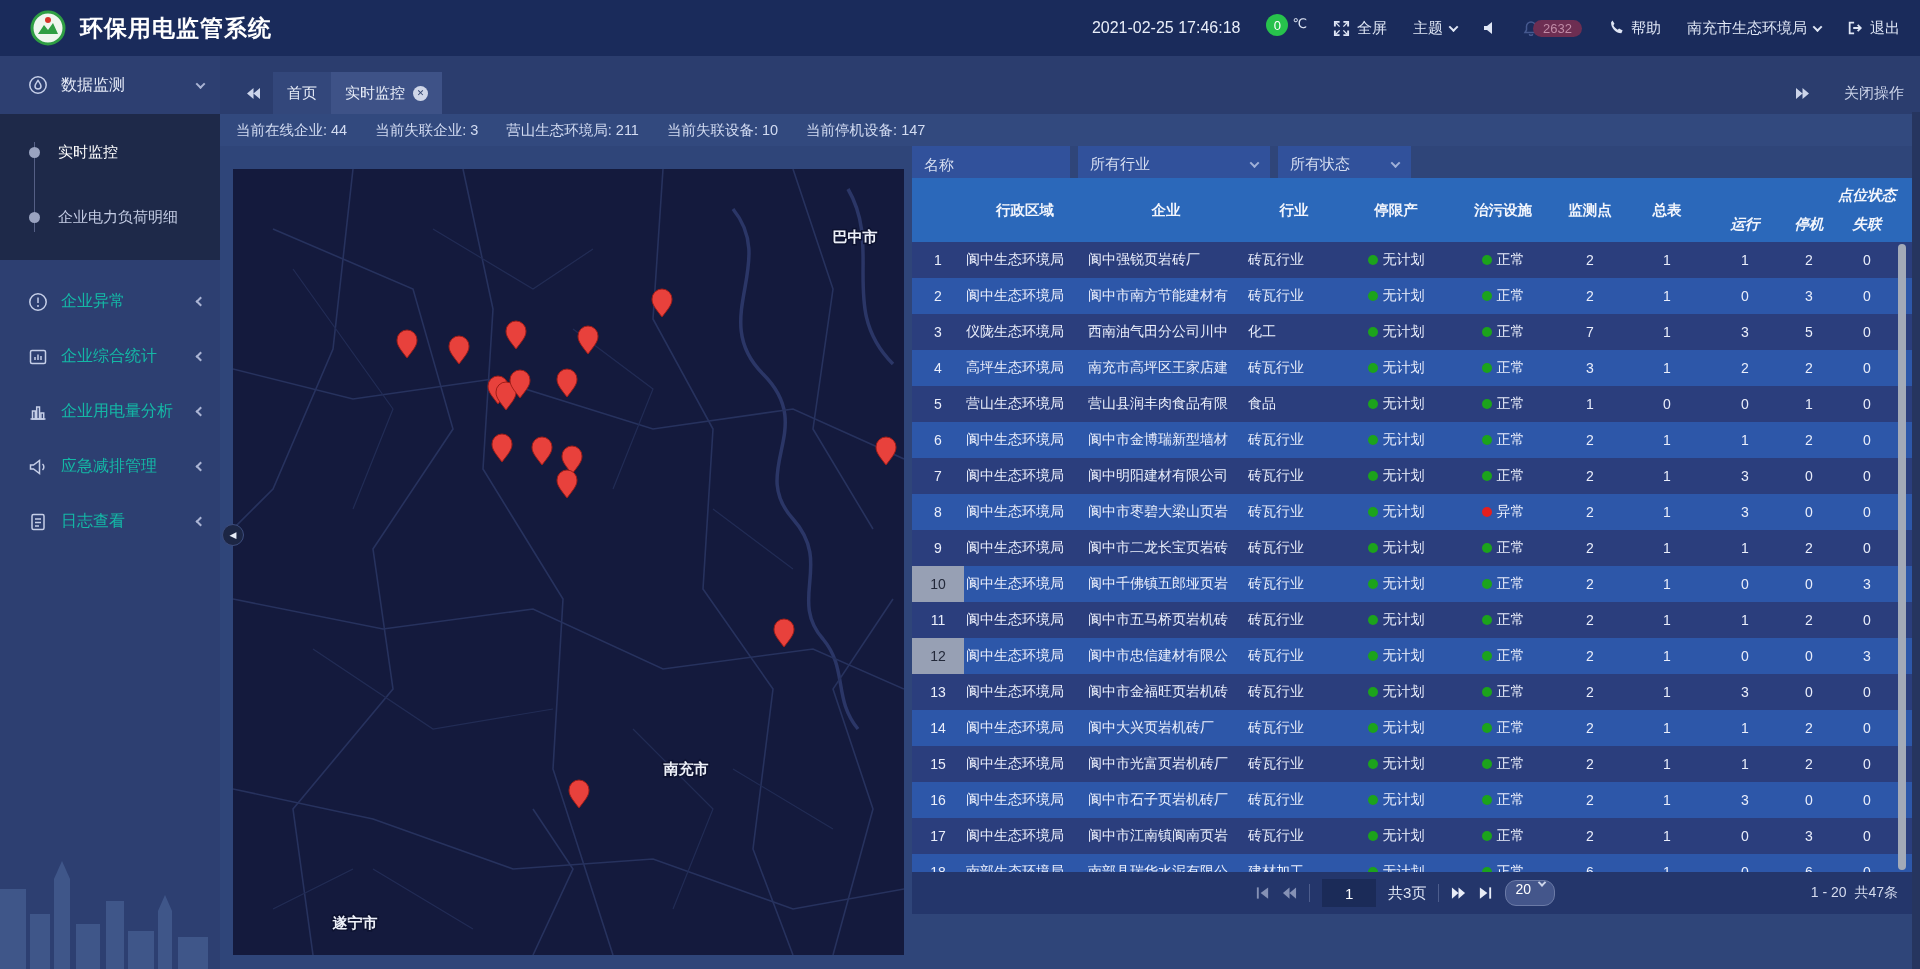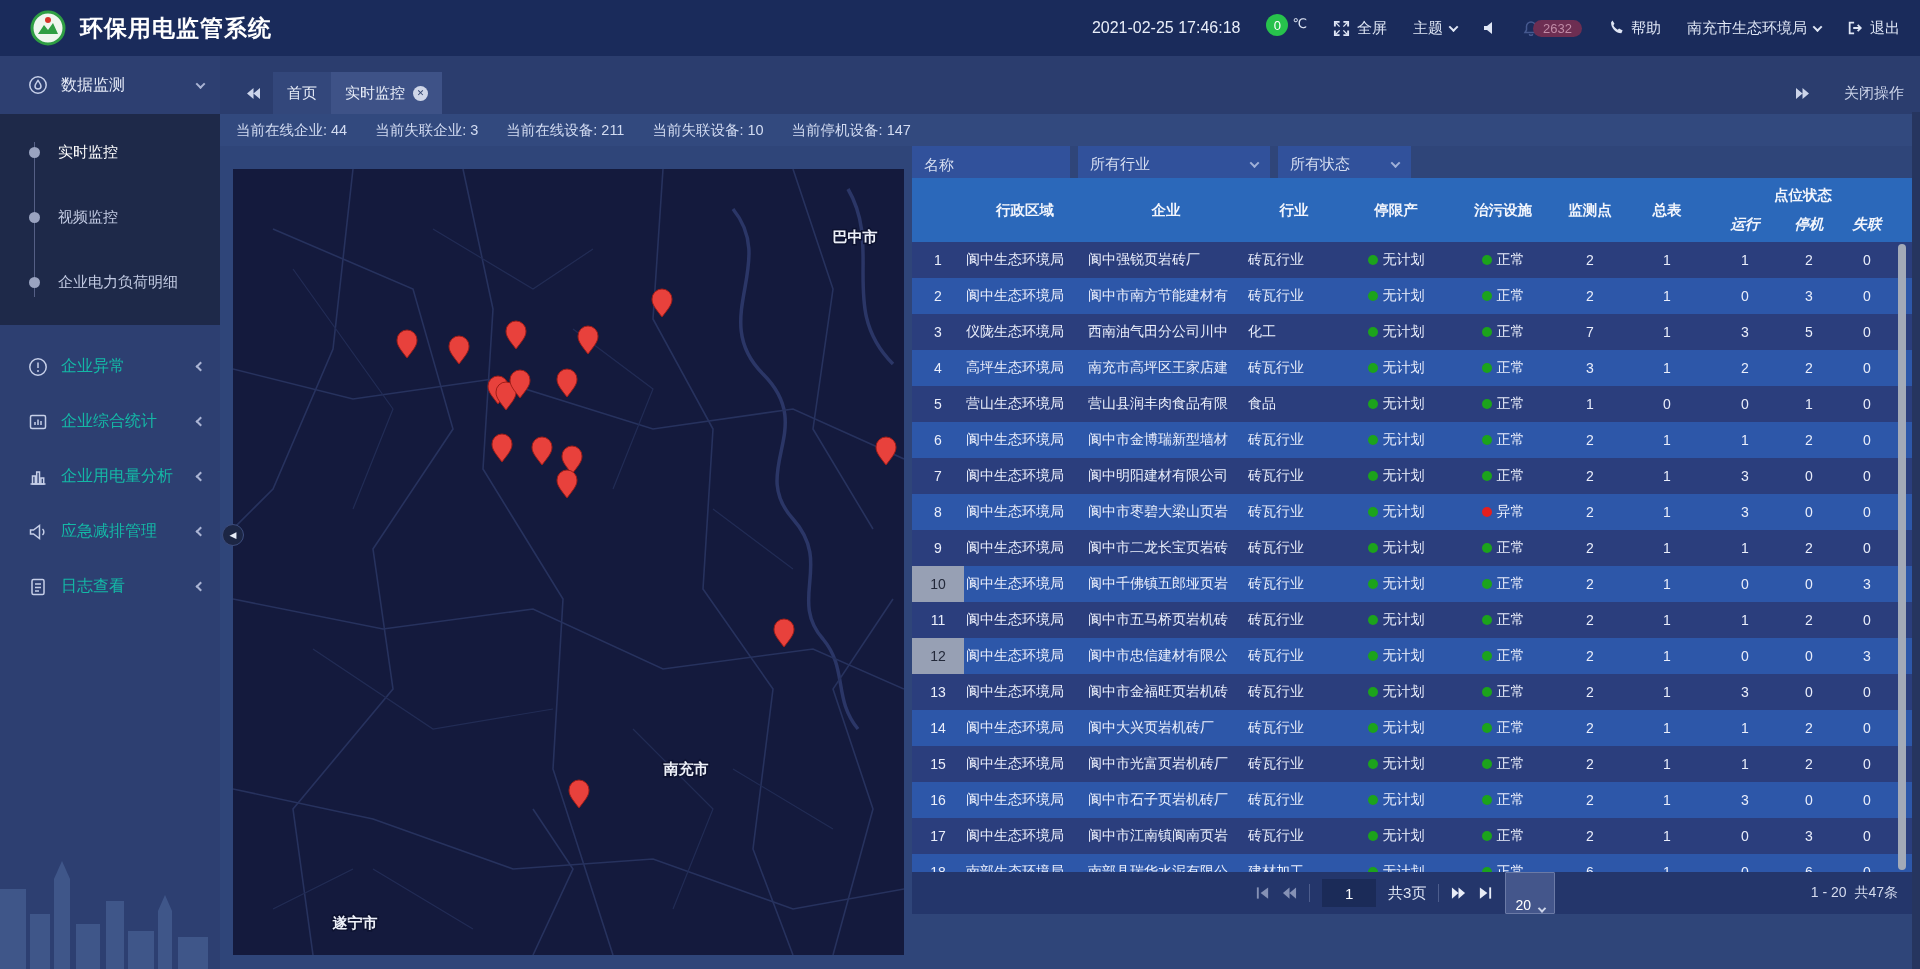--- a/index.html
+++ b/index.html
@@ -81,21 +81,21 @@
   .f-industry { width:192px; }
   .f-status { width:133px; }
   .f-select .chev { color:#9fb0d8; margin-left:10px; }
 
   
   .table-wrap { margin-top:4px; height:694px; position:relative; overflow:hidden; }
   .tgrid { display:grid; grid-template-columns:52px 122px 160px 96px 108px 106px 68px 86px 70px 58px 58px; padding-right:16px; }
   .thead { background:#2b68ba; height:64px; font-weight:bold; font-size:14.5px; color:#f2f5fc; align-items:center; }
   .th { text-align:center; line-height:64px; height:64px; }
   .th-group-wrap { grid-column:9 / span 3; height:64px; }
-  .th-group { height:32px; line-height:34px; text-align:center; }
+  .th-group { height:32px; line-height:34px; text-align:right; font-style:italic; }
   .th-sub { display:grid; grid-template-columns:70px 58px 58px; height:32px; line-height:28px; font-style:italic; text-align:center; }
   .rows-viewport { height:630px; overflow:hidden; }
   .trow { height:36px; align-items:center; font-size:14px; color:#eaeefb; cursor:pointer; }
   .trow:nth-child(odd) { background:#2b3e7d; }
   .trow:nth-child(even) { background:#2d57a9; }
   .td { padding:0 2px; white-space:nowrap; overflow:hidden; }
   .td.c { text-align:center; }
   .td-num { height:36px; line-height:36px; text-align:center; }
   .td-num.num-hl { background:#97a0b4; color:#23293a; }
   .td-status { display:flex; align-items:center; justify-content:center; gap:5px; }
@@ -106,21 +106,21 @@
 
   
   .pagination { height:42px; background:#24366b; display:flex; align-items:center; }
   .pag-spacer { flex:1; }
   .pag-controls { display:flex; align-items:center; gap:12px; color:#dfe5f4; font-size:15px; }
   .pag-ico { display:flex; align-items:center; cursor:pointer; }
   .pag-ico.disabled { color:#8591b5; }
   .pag-ico.enabled { color:#e9edf7; }
   .pag-divider { width:1px; height:18px; background:#4d5d8d; }
   .page-input { width:54px; height:28px; background:#1b2b58; border:none; color:#fff; text-align:center; font-size:15px; }
-  .size-select { display:flex; align-items:flex-end; gap:8px; background:#44568b; border:1px solid #6b7aa6; border-radius:1px; height:42px; padding:0 9px; font-size:14px; color:#fff; cursor:pointer; }
+  .size-select { display:flex; align-items:flex-start; gap:8px; background:#44568b; border:1px solid #6b7aa6; border-radius:11px; height:26px; padding:0 9px; font-size:14px; color:#fff; cursor:pointer; }
   .size-select .chev { width:6px; height:6px; color:#cdd5ea; }
   .pag-range { flex:1; text-align:right; padding-right:14px; font-size:14px; color:#d5dbee; white-space:pre; }
 
   
   .page-scroll { position:absolute; right:0; top:56px; bottom:0; width:8px; background:#26355f; }
 </style>
 </head>
 <body>
 
 <header class="topbar">
@@ -189,24 +189,20 @@
         <path d="M10 5.5 C 11.8 8 13 9.3 13 11 a3 3 0 1 1 -6 0 C 7 9.3 8.2 8 10 5.5 Z"></path>
       </svg>
       <span>数据监测</span>
       <i class="chev chev-down"></i>
     </div>
 
     <div class="submenu">
       <div class="submenu-item active">
         <span class="bullet"></span>
         <span>实时监控</span>
-      </div>
-      <div class="submenu-item">
-        <span class="bullet"></span>
-        <span>视频监控</span>
       </div>
       <div class="submenu-item">
         <span class="bullet"></span>
         <span>企业电力负荷明细</span>
       </div>
     </div>
 
     <div class="side-spacer"></div>
 
     <div class="side-item">
@@ -292,21 +288,21 @@
         </span>
         <span class="close-ops">关闭操作</span>
       </div>
     </div>
 
     <div class="statsbar" id="stats-list">
       <span class="stat-item"><span>当前在线企业:</span><b>44</b></span>
 
       <span class="stat-item"><span>当前失联企业:</span><b>3</b></span>
 
-      <span class="stat-item"><span>当前在线设备:</span><b>211</b></span>
+      <span class="stat-item"><span>营山生态环境局:</span><b>211</b></span>
 
       <span class="stat-item"><span>当前失联设备:</span><b>10</b></span>
 
       <span class="stat-item"><span>当前停机设备:</span><b>147</b></span>
     </div>
 
     <div class="content">
 
       <div class="map-panel">
         <svg class="mapsvg" id="map-svg" viewBox="0 0 671 786">

